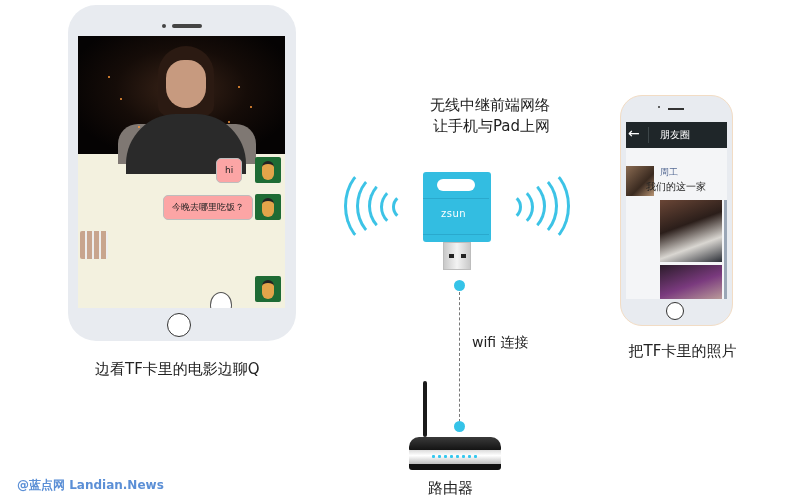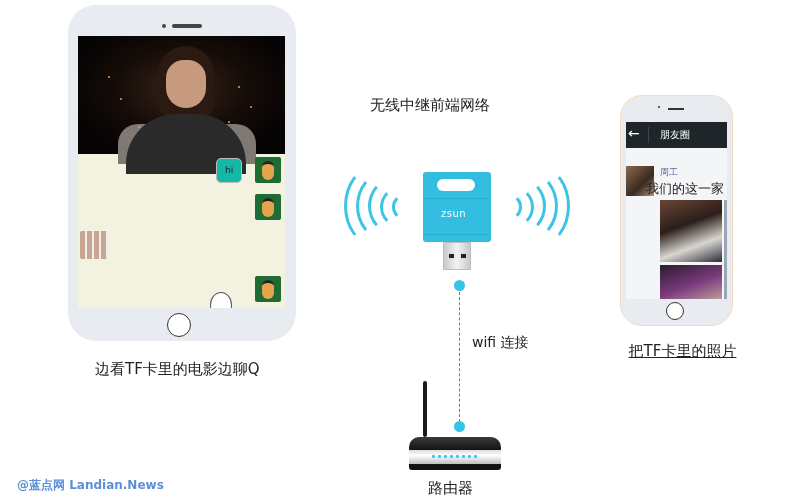--- a/index.html
+++ b/index.html
@@ -16,45 +16,45 @@
 
   .movie { left: 0; top: 0; width: 207px; height: 118px;
     background: radial-gradient(ellipse at 50% 45%, #3a2418 0%, #150c08 45%, #050303 80%); }
   .movie .hair { left: 80px; top: 10px; width: 56px; height: 70px; border-radius: 28px 28px 10px 10px; background: #2b1a12; }
   .movie .face { left: 88px; top: 24px; width: 40px; height: 48px; border-radius: 18px 18px 20px 20px; background: #c79a7f; }
   .movie .body-shape { left: 48px; top: 78px; width: 120px; height: 60px; border-radius: 50px 50px 0 0; background: #2a2a2a; }
   .movie .shoulder-l { left: 40px; top: 88px; width: 40px; height: 40px; border-radius: 20px 0 0 0; background: #7f7873; }
   .movie .shoulder-r { left: 138px; top: 88px; width: 40px; height: 40px; border-radius: 0 20px 0 0; background: #7f7873; }
   .spark { width: 2px; height: 2px; background: #ff9a3a; border-radius: 50%; }
 
-  .bubble { padding: 5px 8px; font-size: 9px; line-height: 13px; border-radius: 5px; border: 1px solid #bdbdbd; background: #14b8a6; color: #222; }
+  .bubble { padding: 5px 8px; font-size: 9px; line-height: 13px; border-radius: 5px; border: 1px solid #bdbdbd; background: #fca5a5; color: #222; }
   .bubble.green { background: #9bd13a; border-color: #86b82d; color: #1c2a08; }
   .avatar-me { width: 26px; height: 26px; background: #1e6b34; border-radius: 2px; }
   .avatar-me::before { content: ""; position: absolute; left: 7px; top: 4px; width: 12px; height: 16px; border-radius: 6px; background: #e3a44a; border-top: 3px solid #222; }
   .avatar-other { width: 28px; height: 28px; border-radius: 2px; background: repeating-linear-gradient(90deg,#c8a58e 0 5px,#eee 5px 7px); }
 
   
   .phone { left: 620px; top: 95px; width: 113px; height: 231px; background: #e8ebf0; border-radius: 22px; border: 1.5px solid #f2dcc4; }
   .phone .dot { left: 37px; top: 10px; width: 2px; height: 2px; background: #333; border-radius: 50%; }
   .phone .spk { left: 47px; top: 12px; width: 16px; height: 2px; background: #333; }
   .phone .screen { left: 5px; top: 26px; width: 101px; height: 177px; overflow: hidden; background: #f4f5f7; }
   .phone .home { left: 45px; top: 206px; width: 18px; height: 18px; border-radius: 50%; border: 1.2px solid #333; background: #fff; }
   .moments-bar { left: 0; top: 0; width: 101px; height: 26px; background: #1f2629; color: #fff; }
   .moments-bar .back { left: 2px; top: 3px; font-size: 14px; color: #fff; }
   .moments-bar .sep { left: 22px; top: 5px; width: 1px; height: 16px; background: #3d4649; }
   .moments-bar .title { left: 34px; top: 6px; font-size: 10px; color: #fff; }
   .m-avatar { left: 0; top: 44px; width: 28px; height: 30px; background: linear-gradient(135deg,#8a6b52,#3a2a20 60%,#b99574); }
   .m-name { left: 34px; top: 44px; font-size: 9px; color: #566b95; }
-  .m-text { left: 20px; top: 58px; font-size: 13px; color: #222; white-space: nowrap; }
+  .m-text { left: 20px; top: 58px; font-size: 10px; color: #222; white-space: nowrap; }
   .m-photo1 { left: 34px; top: 78px; width: 62px; height: 62px; background: linear-gradient(160deg,#6a4636 0%,#2b1e1a 40%,#d9d6d1 70%,#2a2d35 100%); }
   .m-photo2 { left: 34px; top: 143px; width: 62px; height: 40px; background: linear-gradient(160deg,#2b1c2a 0%,#7a3a7e 50%,#c9b2a0 100%); }
   .m-photo-edge { left: 98px; top: 78px; width: 4px; height: 105px; background: #9aa6b6; }
 
   
-  .headline { left: 370px; top: 95px; width: 180px; text-align: left; font-size: 15px; line-height: 21px; color: #222; }
+  .headline { left: 370px; top: 95px; width: 180px; text-align: right; font-size: 15px; line-height: 21px; color: #222; }
   .dongle { left: 423px; top: 172px; width: 68px; height: 70px; background: #33bde1; border-radius: 3px; }
   .dongle .slot { left: 14px; top: 7px; width: 38px; height: 12px; border-radius: 6px; background: #fff; }
   .dongle .seam { left: 0; top: 26px; width: 66px; height: 1px; background: #2aa9cd; }
   .dongle .seam2 { left: 0; top: 62px; width: 66px; height: 1px; background: #2aa9cd; }
   .dongle .brand { left: 18px; top: 36px; font-size: 10px; color: #fff; letter-spacing: 0.5px; }
   .usb { left: 443px; top: 242px; width: 28px; height: 28px; background: linear-gradient(90deg,#c9c9c9,#f3f3f3 50%,#c9c9c9); border: 1px solid #bdbdbd; }
   .usb .hole { top: 11px; width: 5px; height: 4px; background: #222; }
   .conn-dot { width: 11px; height: 11px; border-radius: 50%; background: #35c3e8; }
   .dash { left: 459px; top: 292px; width: 0; height: 130px; border-left: 1.5px dashed #777; }
   .wifi-label { left: 472px; top: 334px; font-size: 14px; color: #222; }
@@ -65,21 +65,21 @@
 
   
   .antenna { left: 423px; top: 381px; width: 4px; height: 56px; background: #1a1a1a; border-radius: 2px; }
   .router-top { left: 409px; top: 437px; width: 92px; height: 14px; background: linear-gradient(#3a3a3a,#111); border-radius: 10px 10px 2px 2px; }
   .router-front { left: 409px; top: 450px; width: 92px; height: 14px; background: linear-gradient(#dcdcdc,#fff 40%,#bdbdbd); }
   .router-base { left: 409px; top: 464px; width: 92px; height: 6px; background: #111; border-radius: 0 0 3px 3px; }
   .led { top: 455px; width: 3px; height: 3px; background: #36c8ef; border-radius: 1px; }
   .router-label { left: 428px; top: 479px; font-size: 15px; color: #222; font-family: Liberation Serif, serif; }
 
   .caption-left { left: 95px; top: 360px; font-size: 15px; color: #222; }
-  .caption-right { left: 600px; top: 340px; width: 165px; text-align: center; font-size: 15px; line-height: 22px; color: #222; text-decoration: underline; }
+  .caption-right { left: 600px; top: 340px; width: 165px; text-align: center; font-size: 15px; line-height: 22px; color: #222; }
   .watermark { left: 17px; top: 477px; font-size: 12px; color: #5b8fd6; font-weight: bold; }
 </style>
 </head>
 <body>
 
 <div class="abs tablet">
   <div class="abs speaker-dot"></div>
   <div class="abs speaker"></div>
   <div class="abs screen">
     <div class="abs movie">
@@ -92,34 +92,36 @@
       <div class="abs spark" style="left:42px;top:62px"></div>
       <div class="abs spark" style="left:160px;top:50px"></div>
       <div class="abs spark" style="left:172px;top:70px"></div>
       <div class="abs spark" style="left:150px;top:85px"></div>
       <div class="abs spark" style="left:60px;top:90px"></div>
     </div>
 
     <div class="abs bubble" style="left:138px;top:122px;">hi</div>
     <div class="abs avatar-me" style="left:177px;top:121px;"></div>
 
+    <div class="abs bubble" style="left:85px;top:159px;">今晚去哪里吃饭？</div>
     <div class="abs avatar-me" style="left:177px;top:158px;"></div>
 
     <div class="abs avatar-other" style="left:2px;top:195px;"></div>
 
     <div class="abs avatar-me" style="left:177px;top:240px;"></div>
     <div class="abs" style="left:132px;top:256px;width:22px;height:26px;border-radius:50%;border:1px solid #555;background:#fff;"></div>
   </div>
   <div class="abs home"></div>
 </div>
 
 <div class="abs caption-left">边看TF卡里的电影边聊Q</div>
 
 <div class="abs headline">
   <div>无线中继前端网络</div>
+  <div>让手机与Pad上网</div>
 </div>
 
 <div class="abs wave left" style="left:344px;top:166px;width:60px;height:80px;"></div>
 <div class="abs wave left" style="left:356px;top:172px;width:56px;height:68px;"></div>
 <div class="abs wave left" style="left:368px;top:178px;width:50px;height:56px;"></div>
 <div class="abs wave left" style="left:380px;top:186px;width:42px;height:42px;"></div>
 <div class="abs wave left" style="left:392px;top:193px;width:30px;height:28px;"></div>
 
 <div class="abs wave right" style="left:510px;top:166px;width:60px;height:80px;"></div>
 <div class="abs wave right" style="left:502px;top:172px;width:56px;height:68px;"></div>

